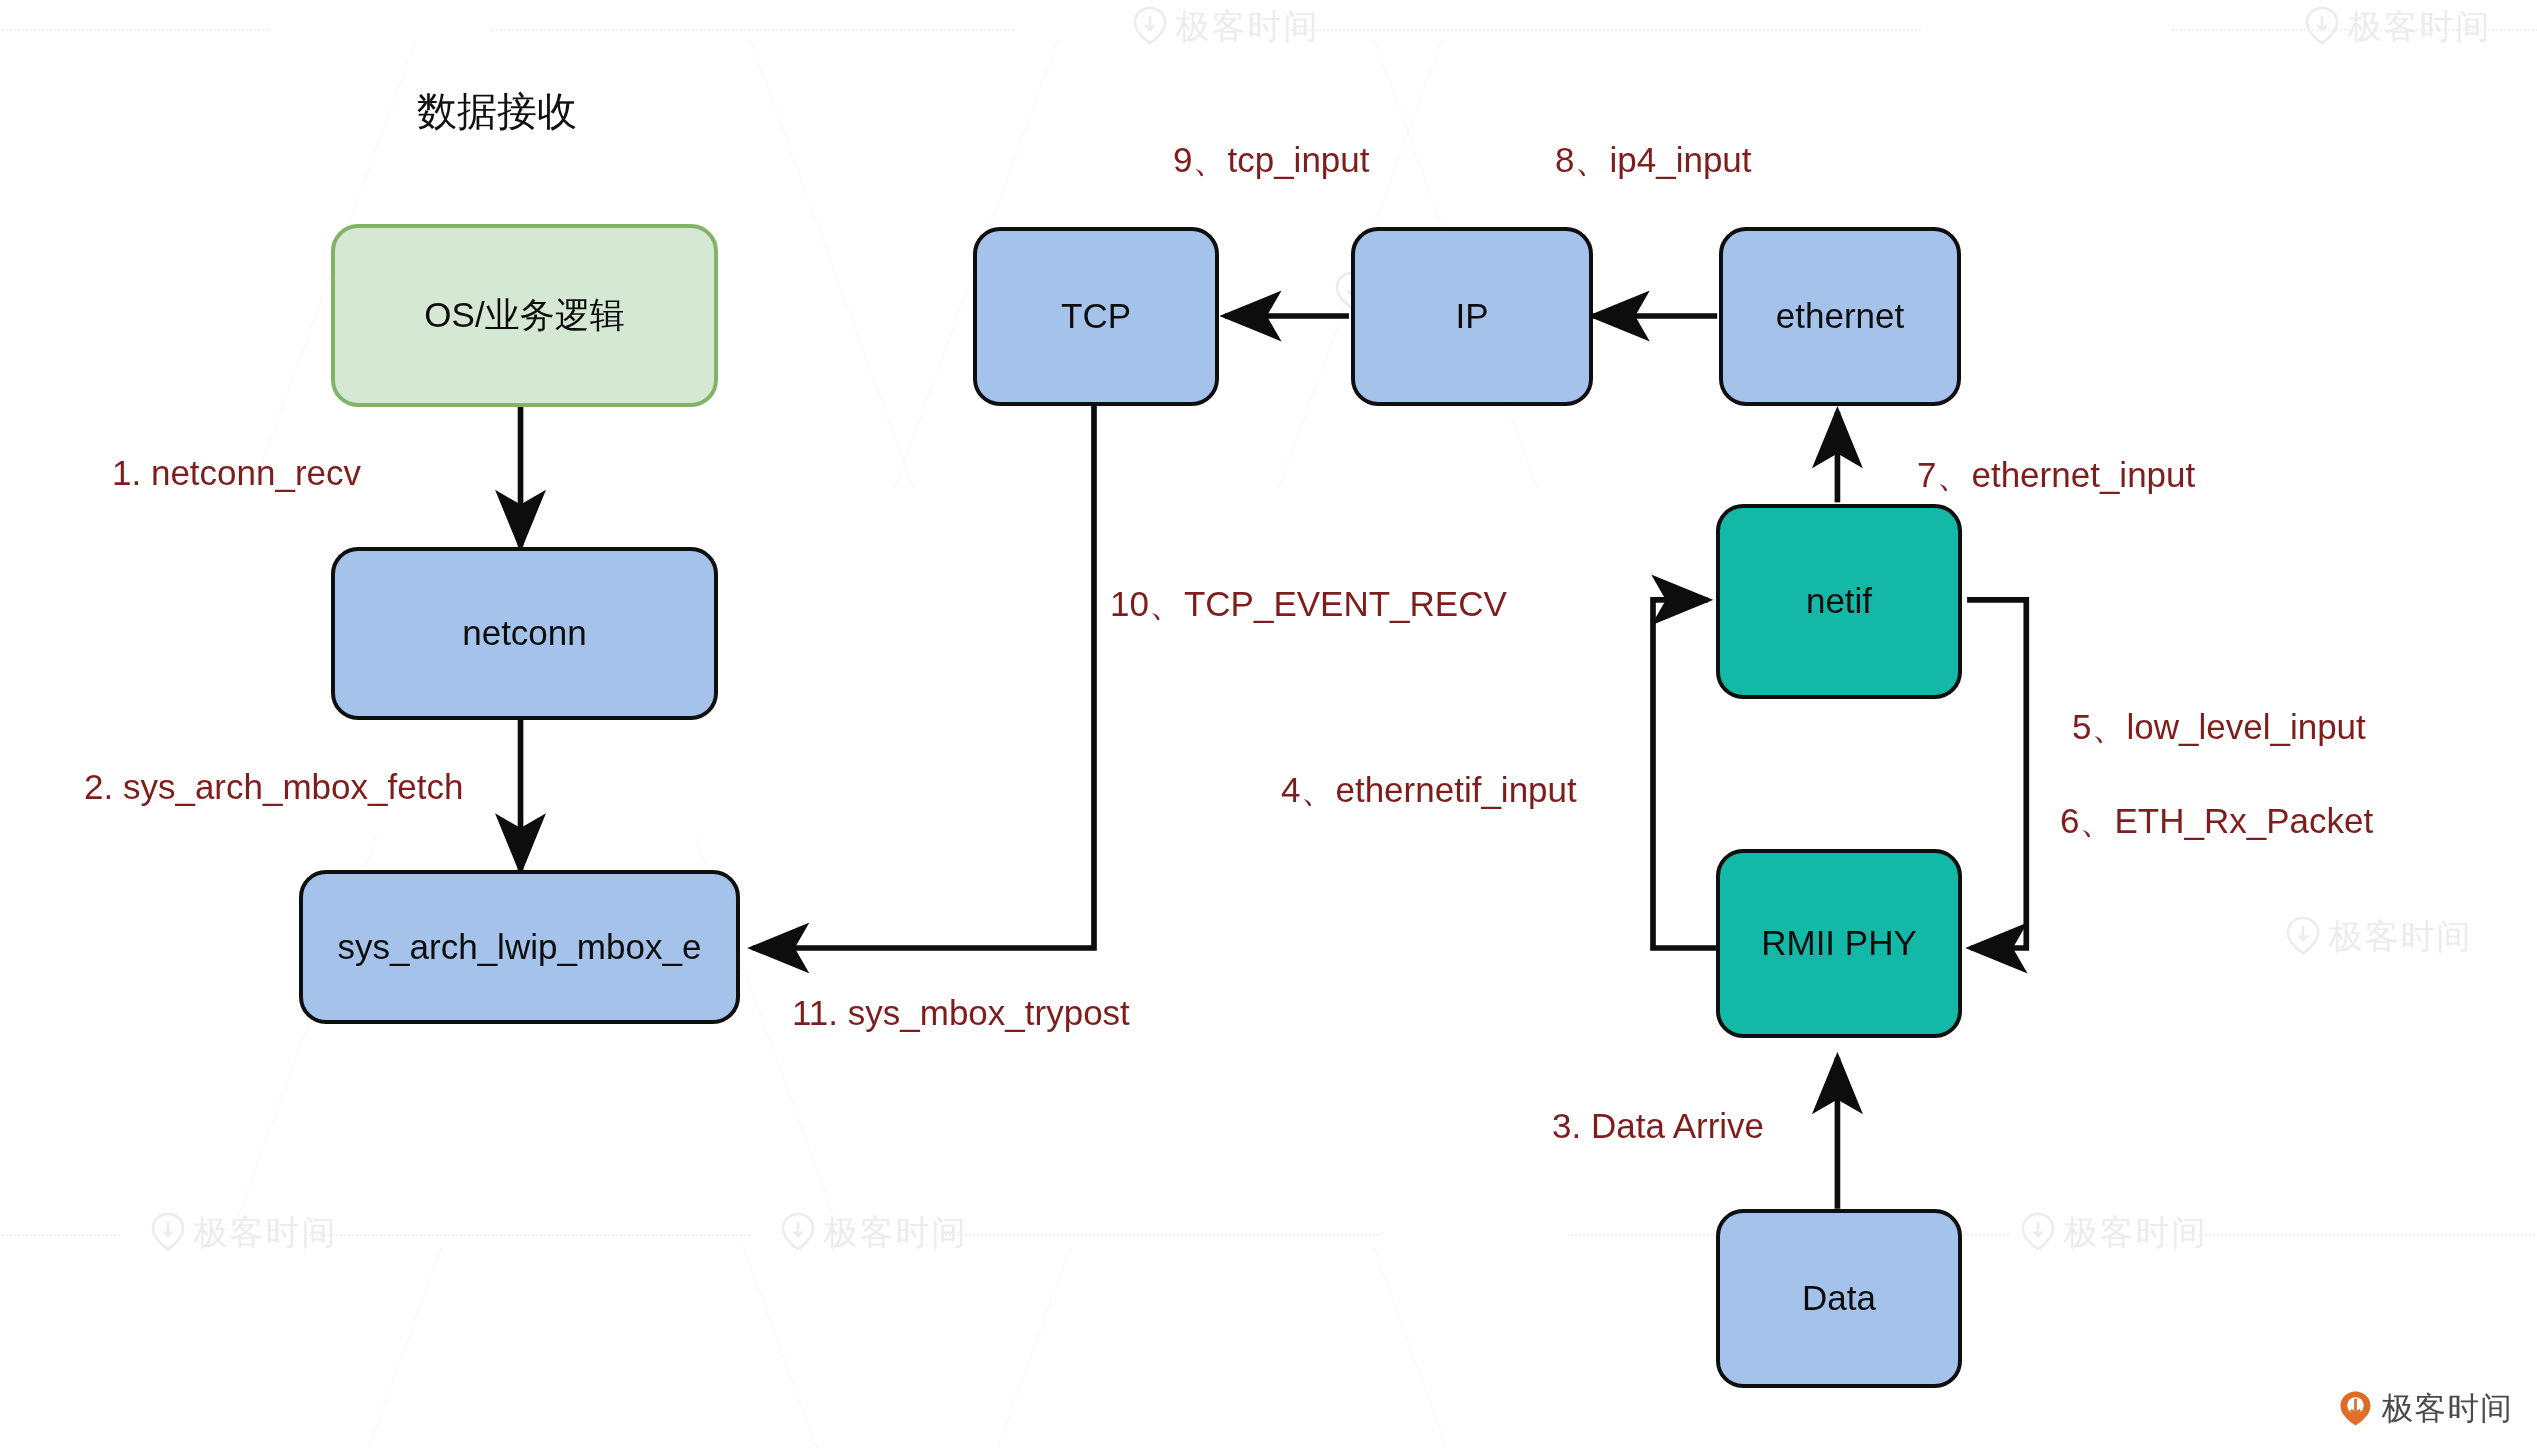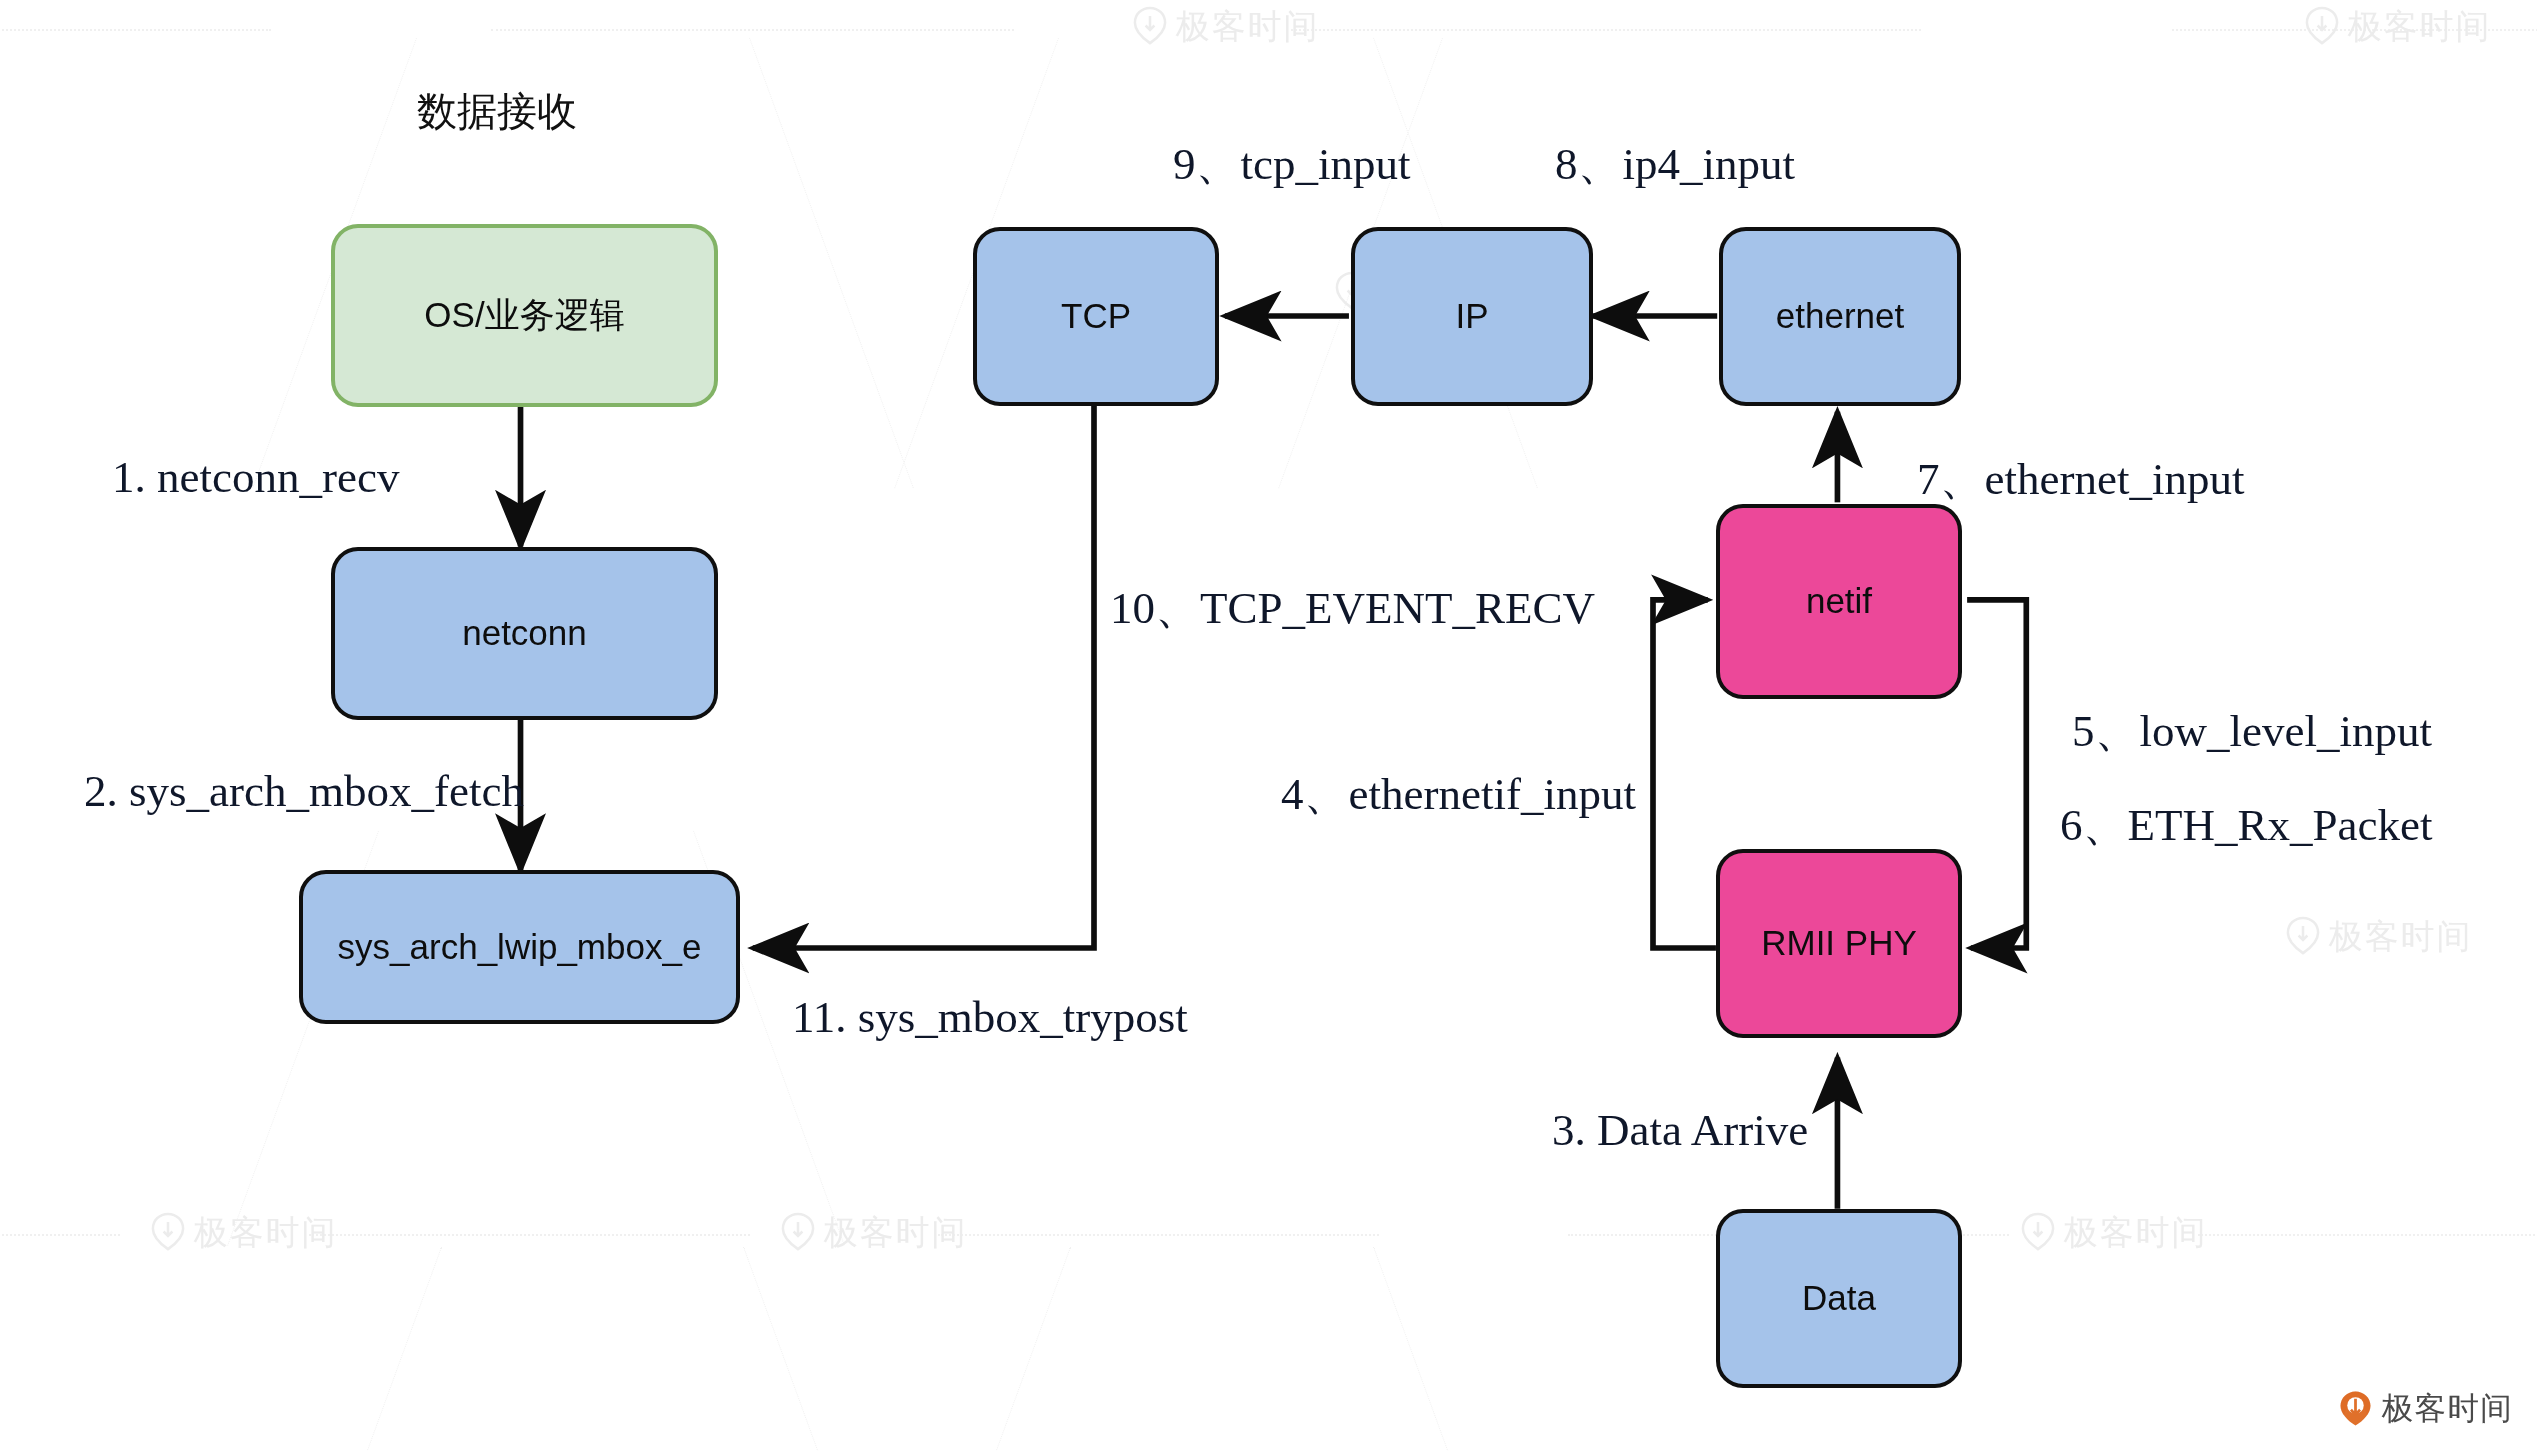--- a/index.html
+++ b/index.html
@@ -93,32 +93,31 @@
   }
   .node.blue {
     background: #a5c3ea;
     border: 4.4px solid #0f0f0f;
   }
   .node.green {
     background: #d5e8d4;
     border: 4.4px solid #82b366;
   }
   .node.yellow {
-    background: #ec4899;
+    background: #14b8a6;
     border: 4.4px solid #0f0f0f;
   }
 
   .edge-label {
     position: absolute;
-    font-size: 45px;
-    color: #0f172a;
+    font-size: 35px;
+    color: #7f1d1d;
     white-space: nowrap;
     z-index: 4;
     line-height: 1;
-    font-family: Liberation Serif, serif;
   }
 
   .title {
     position: absolute;
     font-size: 40px;
     color: #111111;
     white-space: nowrap;
     z-index: 4;
     line-height: 1;
   }

